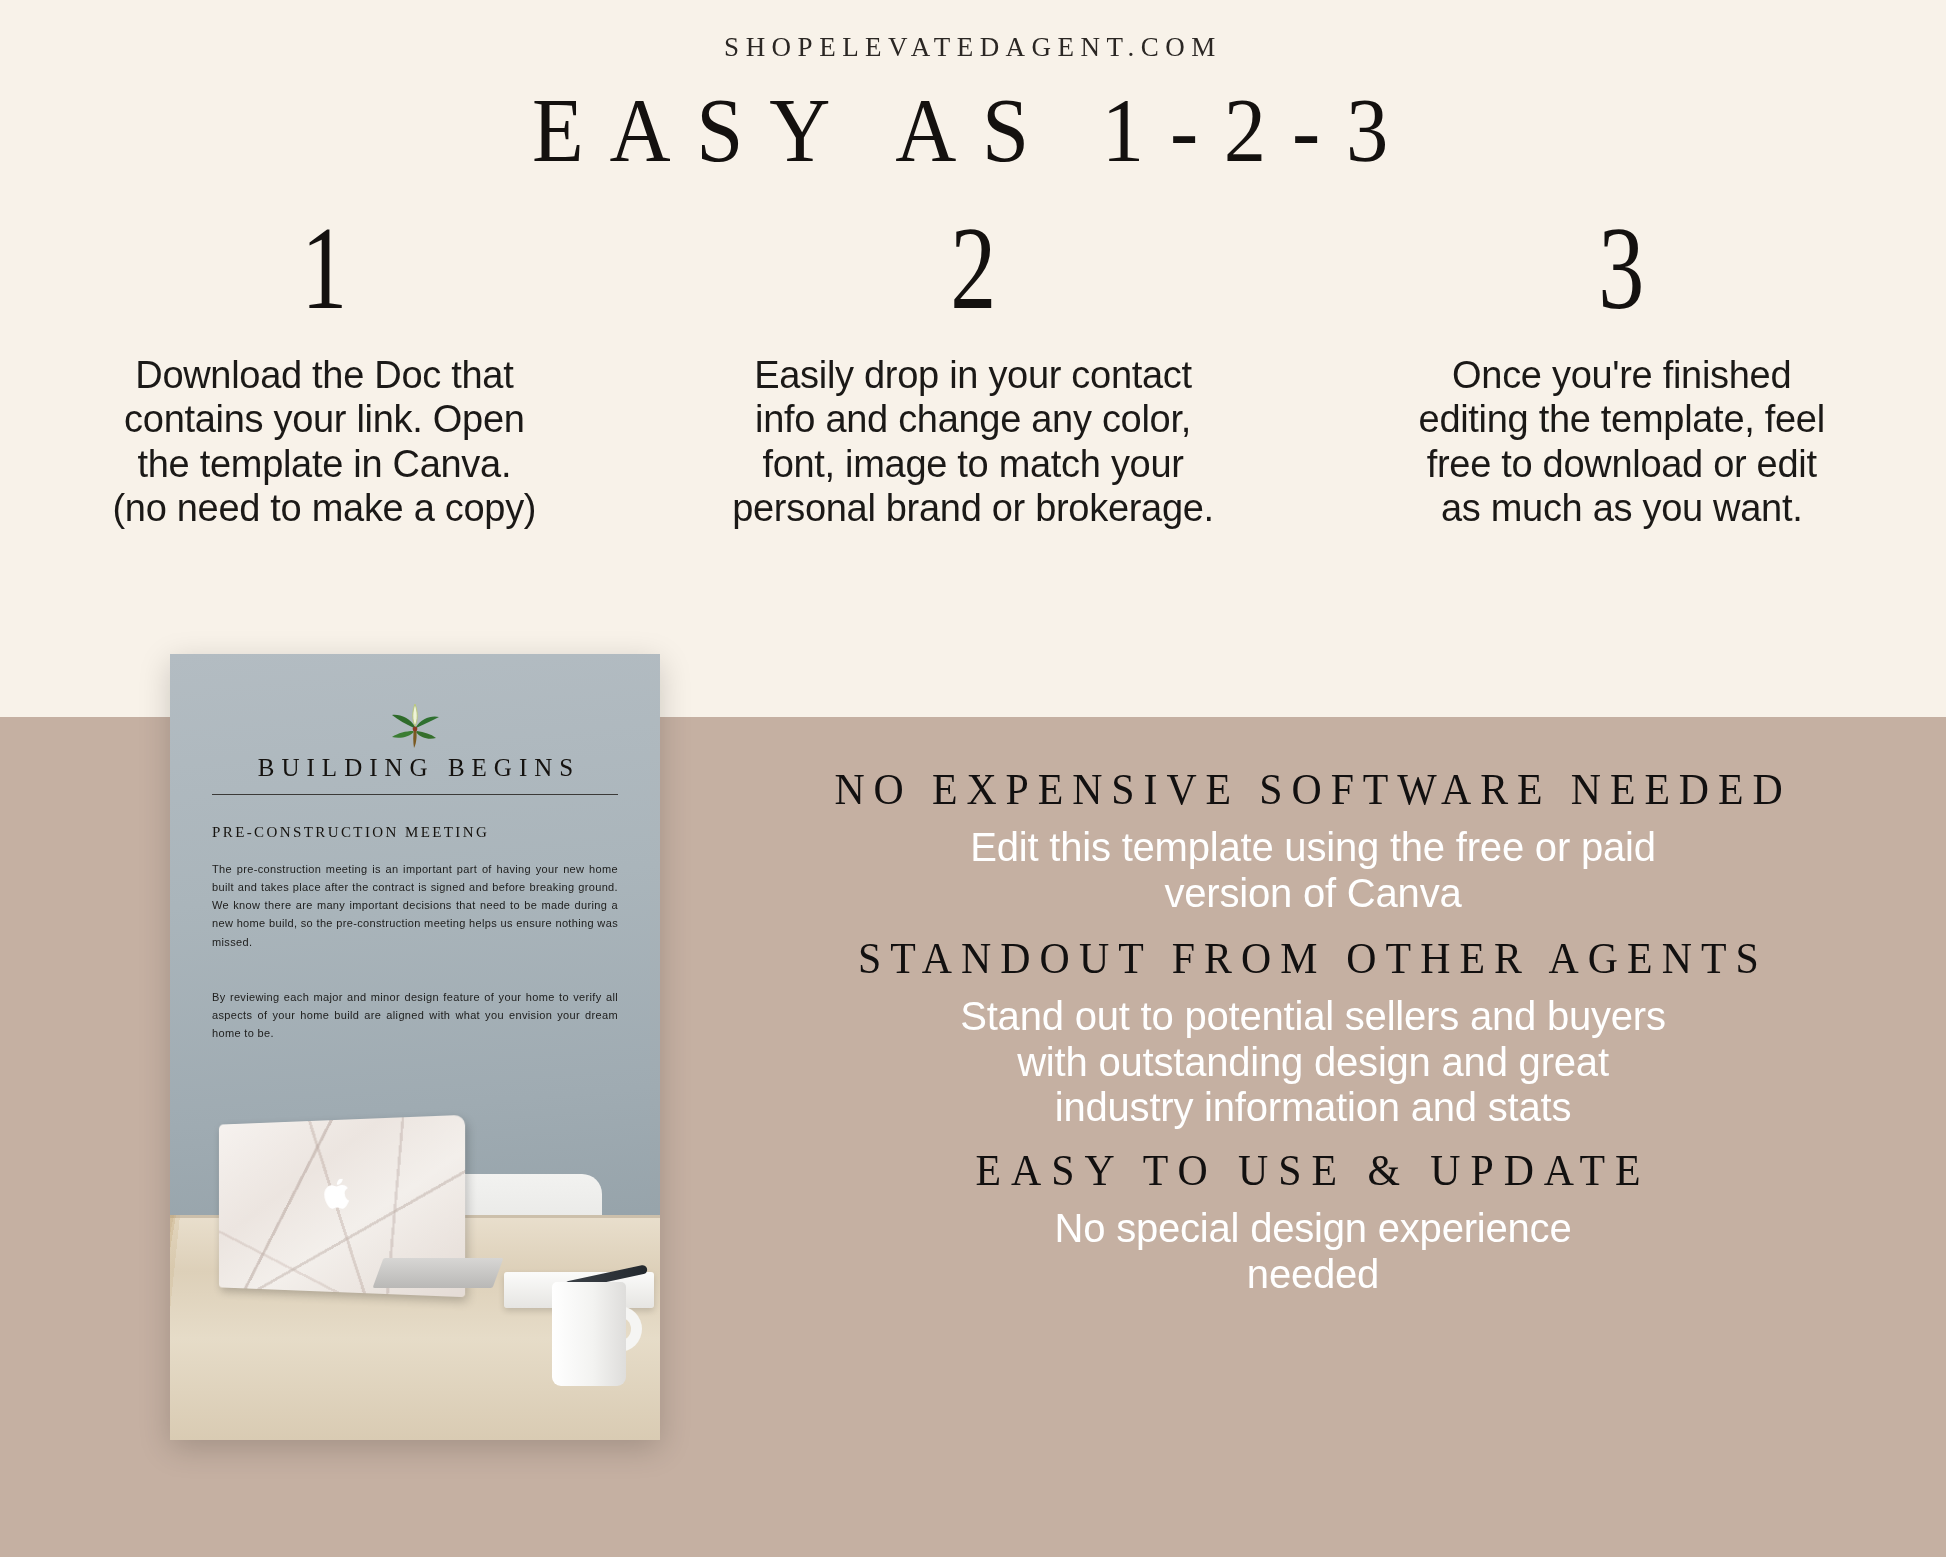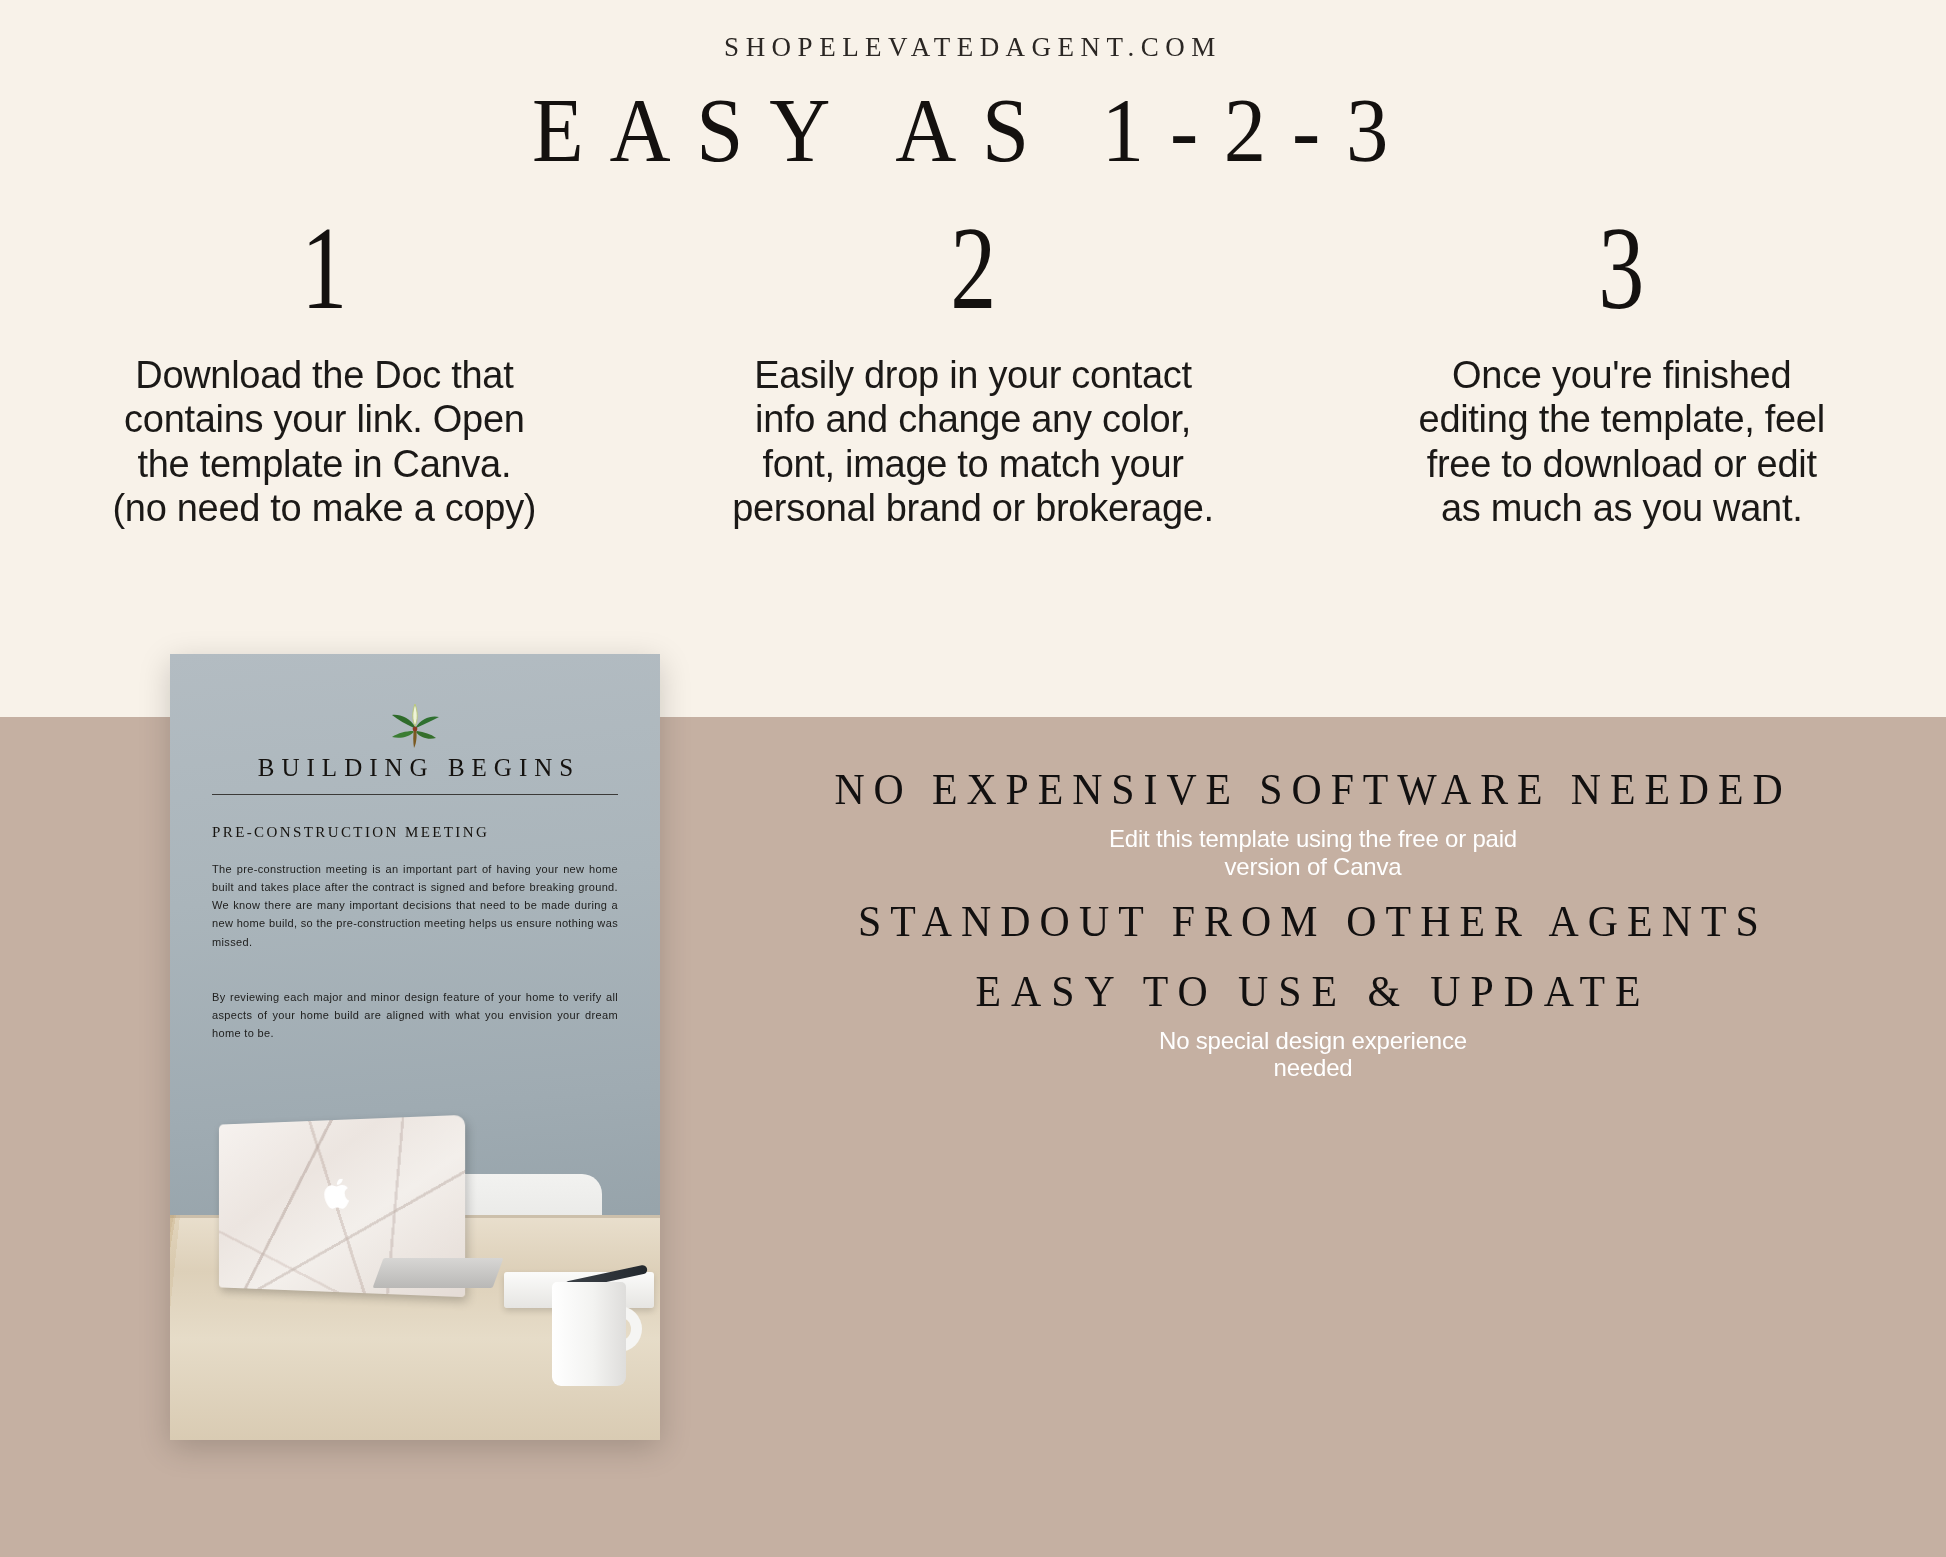--- a/index.html
+++ b/index.html
@@ -237,21 +237,21 @@
     font-family:"Liberation Serif", serif;
     font-size:45px;
     letter-spacing:10px;
     color:#121010;
     line-height:1.35;
     transform:scaleX(0.95);
     white-space:nowrap;
   }
   .feat-body {
     font-family:"Liberation Sans", sans-serif;
-    font-size:24px;
+    font-size:40px;
     line-height:1.14;
     color:#ffffff;
     letter-spacing:-0.2px;
     margin-top:6px;
     white-space:pre-line;
   }
   .f1 .feat-title { font-size:44px; letter-spacing:9.4px; }
   .f2 .feat-title { font-size:44px; letter-spacing:9.6px; }
   .f3 .feat-title { font-size:44px; letter-spacing:10px; }
   .f4 .feat-title { font-size:44px; letter-spacing:10.5px; }
@@ -337,20 +337,23 @@
   </div>
 
   <div class="features">
     <div class="feature f1">
       <div class="feat-title">NO EXPENSIVE SOFTWARE NEEDED</div>
       <div class="feat-body">Edit this template using the free or paid
 version of Canva</div>
     </div>
     <div class="feature f2">
       <div class="feat-title">STANDOUT FROM OTHER AGENTS</div>
+      <div class="feat-body">Stand out to potential sellers and buyers
+with outstanding design and great
+industry information and stats</div>
     </div>
     <div class="feature f4">
       <div class="feat-title">EASY TO USE &amp; UPDATE</div>
       <div class="feat-body">No special design experience
 needed</div>
     </div>
   </div>
 
 </div>
 

